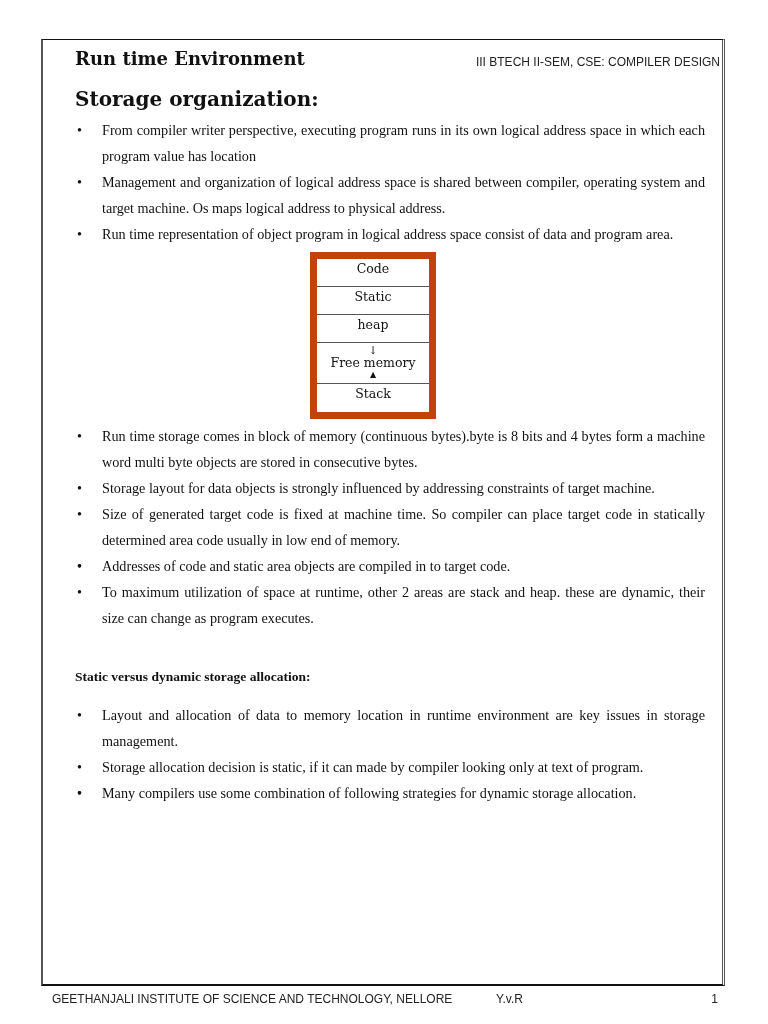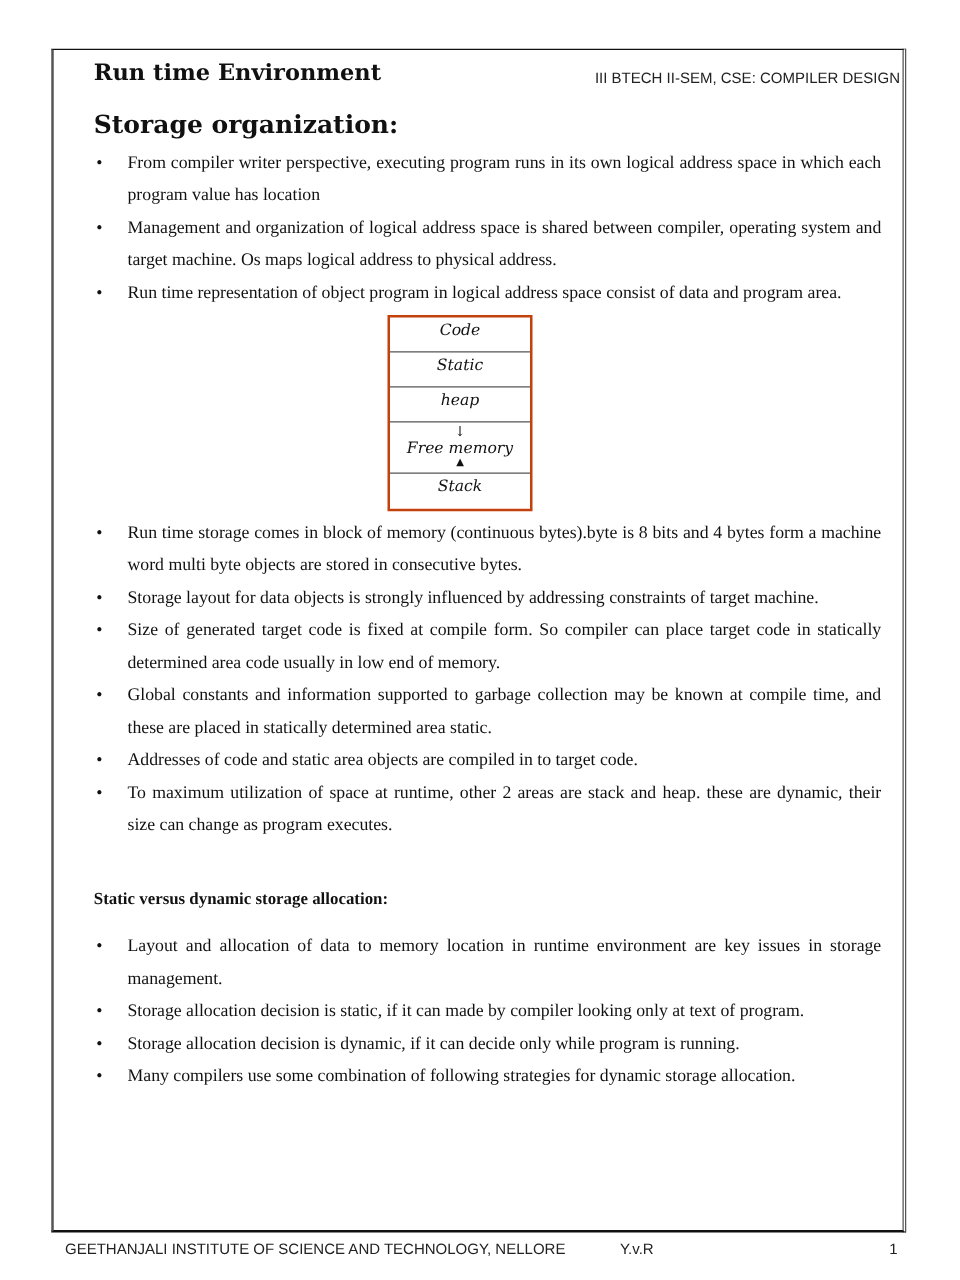--- a/index.html
+++ b/index.html
@@ -19,21 +19,21 @@
   .page-title { text-align: left; font-weight: bold; font-size: 18px; margin: 8px 0 0 0; height: 28px; }
   .section-h1 { font-weight: bold; font-size: 20px; margin: 11px 0 0 0; }
   .section-h2 { font-weight: bold; font-size: 13.5px; margin: 38px 0 17px 0; font-family: "Liberation Serif", serif; }
   ul.bullets { list-style: none; padding: 0; margin: 6px 0 0 0; }
   ul.bullets li {
     position: relative; padding-left: 27px; font-size: 13.2px; line-height: 26px;
     text-align: justify; font-family: "Liberation Serif", serif; font-size: 14.2px;
   }
   ul.bullets li .bullet { position: absolute; left: 2px; top: 0; }
   .diagram {
-    margin: 5px 0 4px 235px; width: 112px; border: 2px solid #c2410c; font-family: "DejaVu Serif", serif; font-size: 12.5px; font-style: italic;
+    margin: 5px 0 4px 235px; width: 112px; border: 7px solid #c2410c; font-family: "DejaVu Serif", serif; font-size: 12.5px;
   }
   .diagram .cell { text-align: center; border-bottom: 1.5px solid #555; height: 28px; line-height: 20px; box-sizing: border-box; }
   .diagram .cell:last-child { border-bottom: none; }
   .diagram .cell.free { height: 41px; line-height: 12px; padding-top: 2px; }
   .arrow { display: block; font-size: 11px; line-height: 12px; }
   .footer {
     position: absolute; top: 992px; left: 48px; width: 670px;
     font-family: "Liberation Sans", sans-serif; font-size: 12px; color: #222;
   }
   .footer .inst { position: absolute; left: 4px; text-align: right; }
@@ -65,31 +65,31 @@
       <span class="arrow">↓</span>
       <span>Free memory</span>
       <span class="arrow" style="font-size:8px;">▲</span>
     </div>
     <div class="cell">Stack</div>
   </div>
 
   <ul class="bullets" style="margin-top:0;">
     <li><span class="bullet">•</span><span>Run time storage comes in block of memory (continuous bytes).byte is 8 bits and 4 bytes form a machine word multi byte objects are stored in consecutive bytes.</span></li>
     <li><span class="bullet">•</span><span>Storage layout for data objects is strongly influenced by addressing constraints of target machine.</span></li>
-    <li><span class="bullet">•</span><span>Size of generated target code is fixed at compile form. So compiler can place target code in statically determined area code usually in low end of memory.</span></li>
-    <li><span class="bullet">•</span><span>Global constants and information supported to garbage collection may be known at compile time, and these are placed in statically determined area static.</span></li>
+    <li><span class="bullet">•</span><span>Size of generated target code is fixed at machine time. So compiler can place target code in statically determined area code usually in low end of memory.</span></li>
+    <li><span class="bullet">•</span></li>
     <li><span class="bullet">•</span><span>Addresses of code and static area objects are compiled in to target code.</span></li>
     <li><span class="bullet">•</span><span>To maximum utilization of space at runtime, other 2 areas are stack and heap. these are dynamic, their size can change as program executes.</span></li>
   </ul>
 
   <div class="section-h2">Static versus dynamic storage allocation:</div>
   <ul class="bullets">
     <li><span class="bullet">•</span><span>Layout and allocation of data to memory location in runtime environment are key issues in storage management.</span></li>
     <li><span class="bullet">•</span><span>Storage allocation decision is static, if it can made by compiler looking only at text of program.</span></li>
-    <li><span class="bullet">•</span><span>Storage allocation decision is dynamic, if it can decide only while program is running.</span></li>
+    <li><span class="bullet">•</span></li>
     <li><span class="bullet">•</span><span>Many compilers use some combination of following strategies for dynamic storage allocation.</span></li>
   </ul>
 </div>
 
 <div class="footer">
   <span class="inst">GEETHANJALI INSTITUTE OF SCIENCE AND TECHNOLOGY, NELLORE</span>
   <span class="author">Y.v.R</span>
   <span class="pageno">1</span>
 </div>
 

